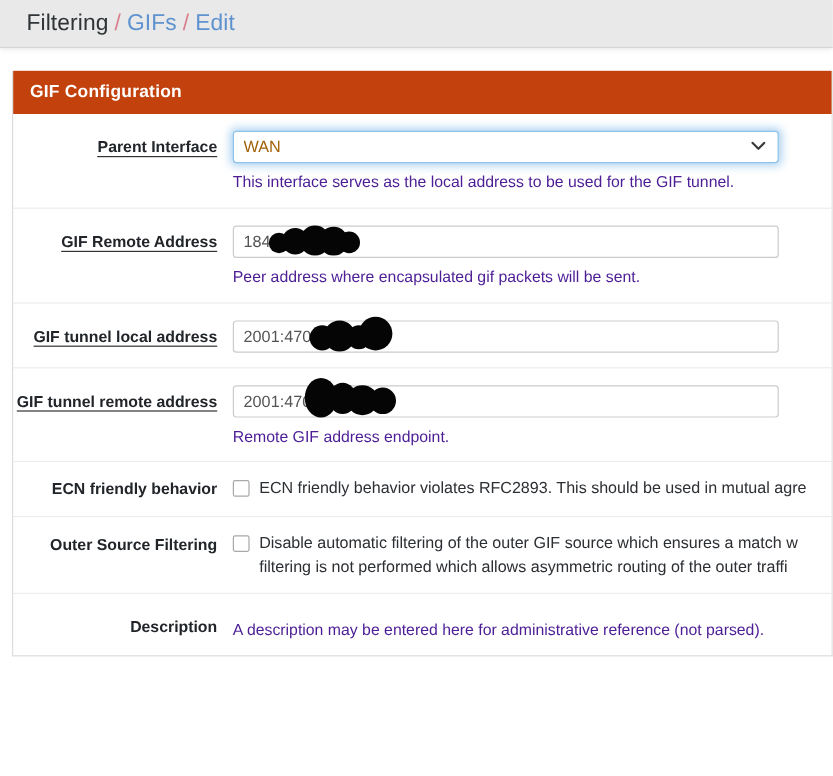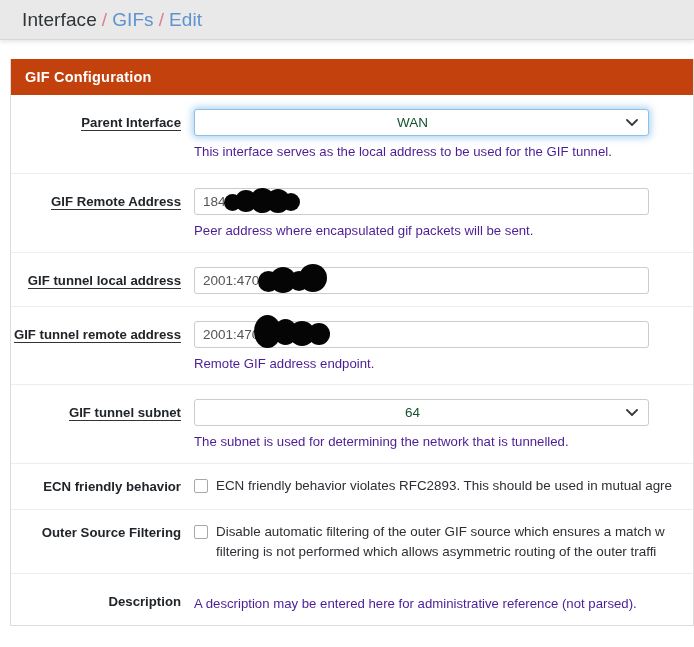--- a/index.html
+++ b/index.html
@@ -110,22 +110,21 @@
     padding: 2px 8px;
     font-family: "Liberation Sans", sans-serif;
     font-size: 13.5px;
     color: #555;
     outline: none;
     -webkit-appearance: none;
     appearance: none;
   }
   select.select-input {
     padding-right: 26px;
-    color: #14532d;
-    text-align: center;
+    color: #a16207;
   }
   .select-wrap { position: relative; width: 455px; }
   .select-wrap .chevron {
     position: absolute;
     right: 11px;
     top: 50%;
     transform: translateY(-50%);
     pointer-events: none;
     color: #444;
     font-size: 11px;
@@ -174,21 +173,21 @@
     color: #2c2f33;
     line-height: 1.5;
     white-space: nowrap;
   }
   .cb-text .line2 { display: block; }
 </style>
 </head>
 <body>
 
 <div class="breadcrumb-bar">
-  <span class="crumb crumb-plain">Interface</span>
+  <span class="crumb crumb-plain">Filtering</span>
   <span class="crumb-sep">/</span>
   <span class="crumb crumb-link">GIFs</span>
   <span class="crumb-sep">/</span>
   <span class="crumb crumb-link">Edit</span>
 </div>
 
 <div class="page">
   <div class="panel">
 
     <div class="panel-heading">GIF Configuration</div>
@@ -253,36 +252,20 @@
             <input class="text-input" type="text" value="2001:470        ::1" style="">
             <span class="blob" style="left:60px;  top:-6px; width:27px; height:33px;"></span>
             <span class="blob" style="left:80px;  top:-2px; width:23px; height:26px;"></span>
             <span class="blob" style="left:95px;  top:0px;  width:26px; height:25px;"></span>
             <span class="blob" style="left:114px; top:2px;  width:22px; height:22px;"></span>
           </div>
           <div class="help-text">Remote GIF address endpoint.</div>
         </div>
       </div>
 
-      <div class="form-row">
-        <div class="col-label">
-          <span class="label-text">GIF tunnel subnet</span>
-        </div>
-        <div class="col-field">
-          <div class="select-wrap">
-            <select class="select-input">
-              <option>64</option>
-            </select>
-            <span class="chevron"><svg width="12" height="8" viewBox="0 0 12 8">
-                  <path d="M1 1.5 L6 6.5 L11 1.5" stroke="#3a3a3a" stroke-width="1.8" fill="none" stroke-linecap="round" stroke-linejoin="round"></path>
-                </svg></span>
-          </div>
-          <div class="help-text">The subnet is used for determining the network that is tunnelled.</div>
-        </div>
-      </div>
 
       <div class="form-row" style="padding-top:12px;padding-bottom:11px;">
         <div class="col-label" style="padding-top:1px;">
           <span class="label-text plain">ECN friendly behavior</span>
         </div>
         <div class="col-field">
           <div class="check-line">
             <span class="cb"></span>
             <span class="cb-text">ECN friendly behavior violates RFC2893. This should be used in mutual agre</span>
           </div>

